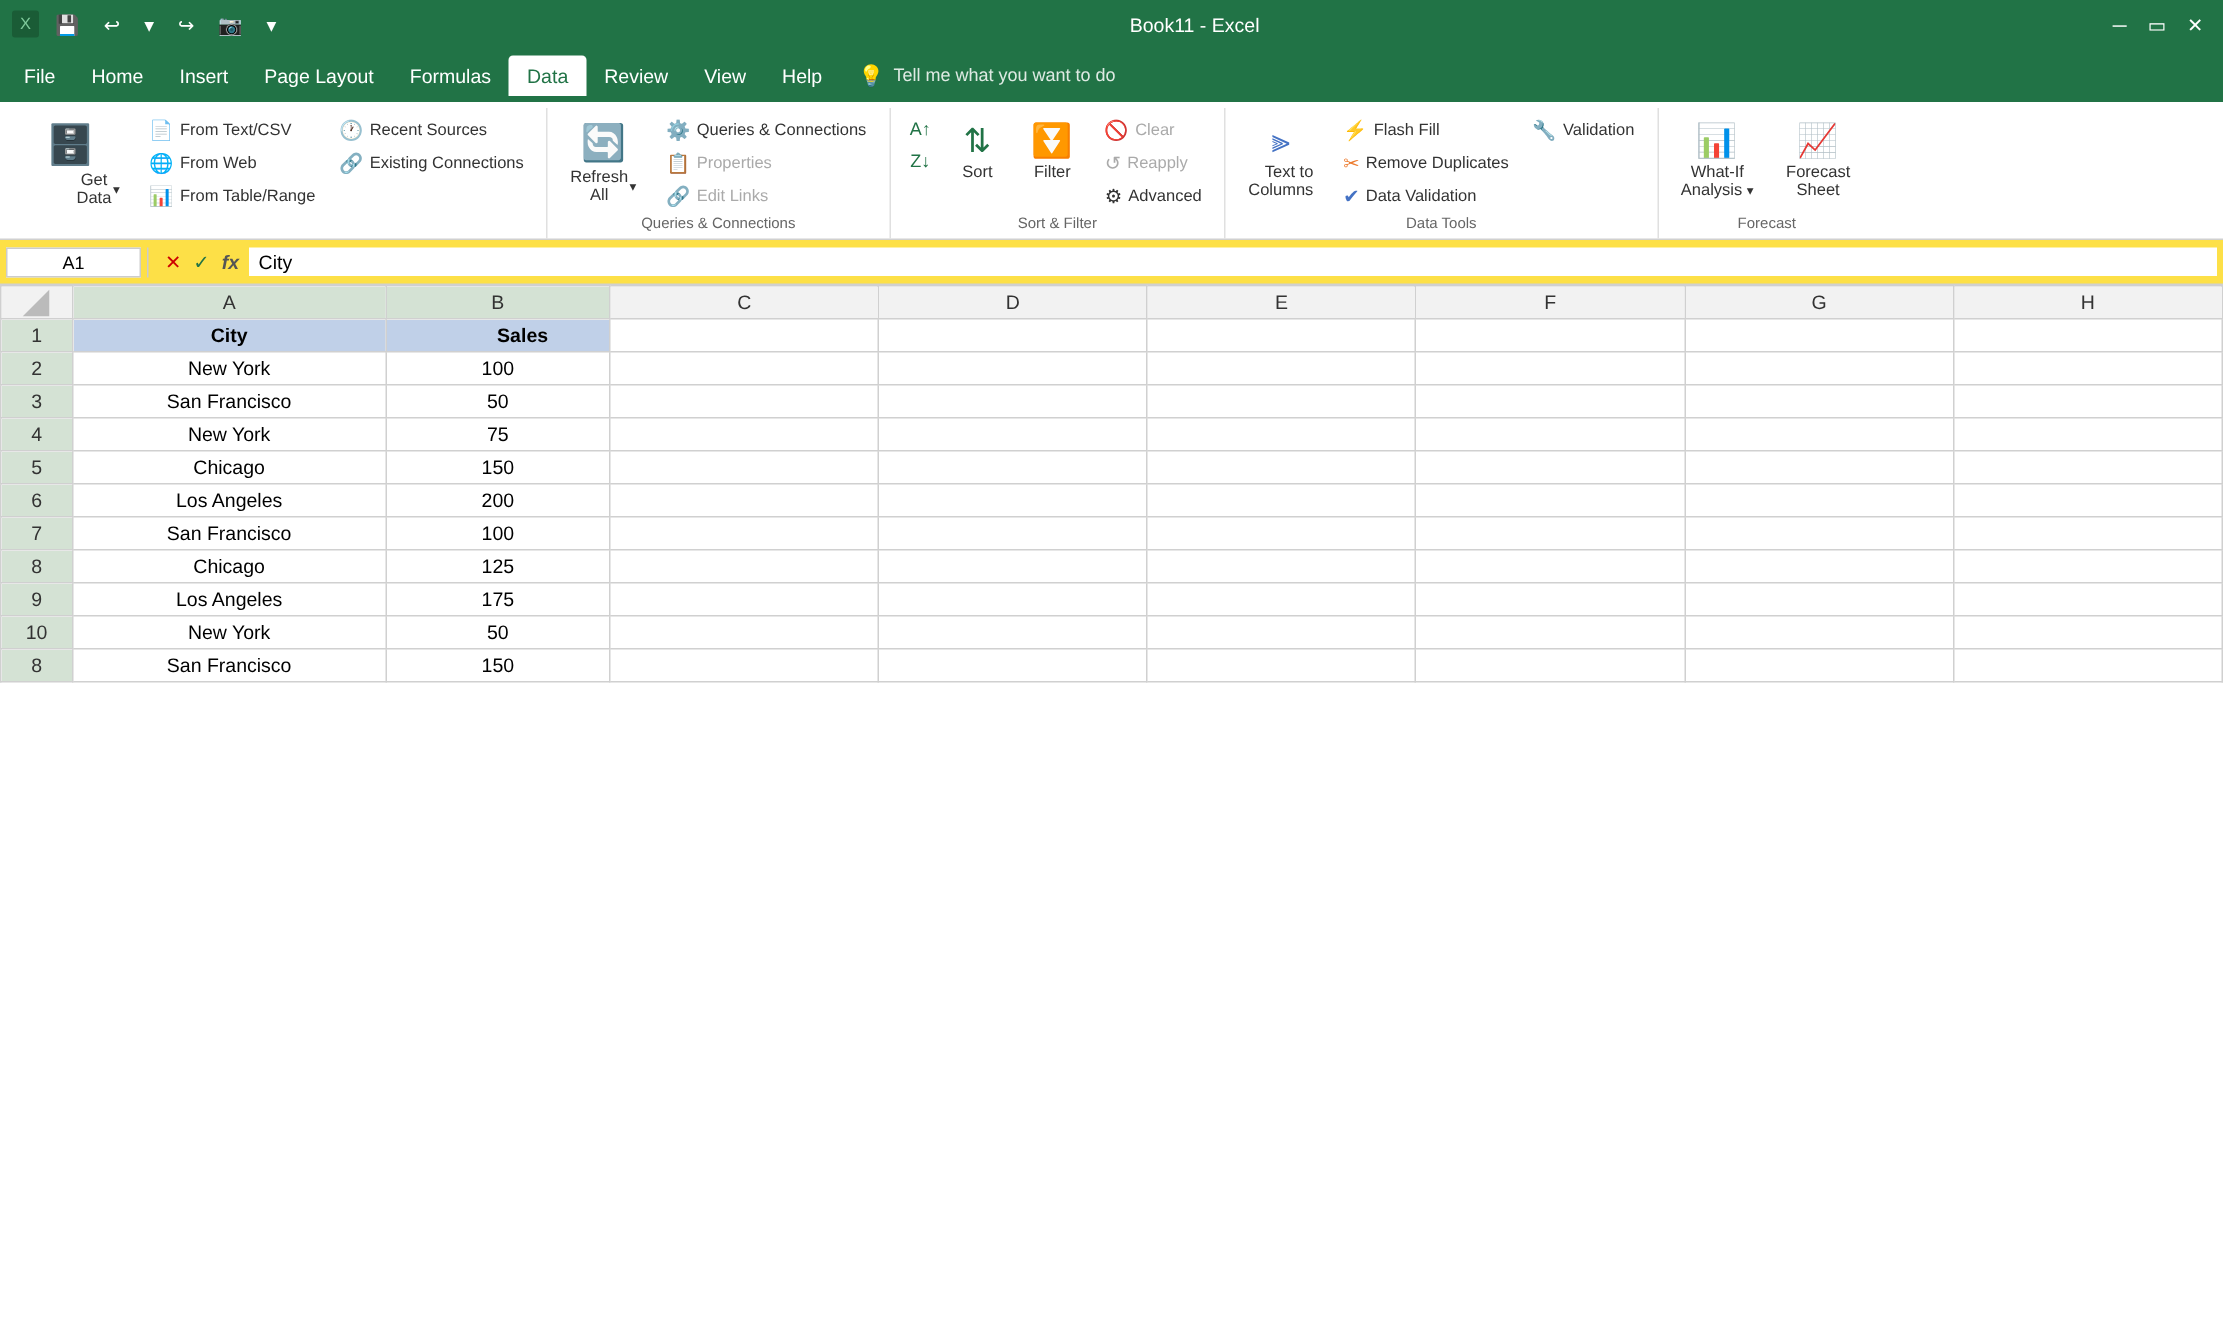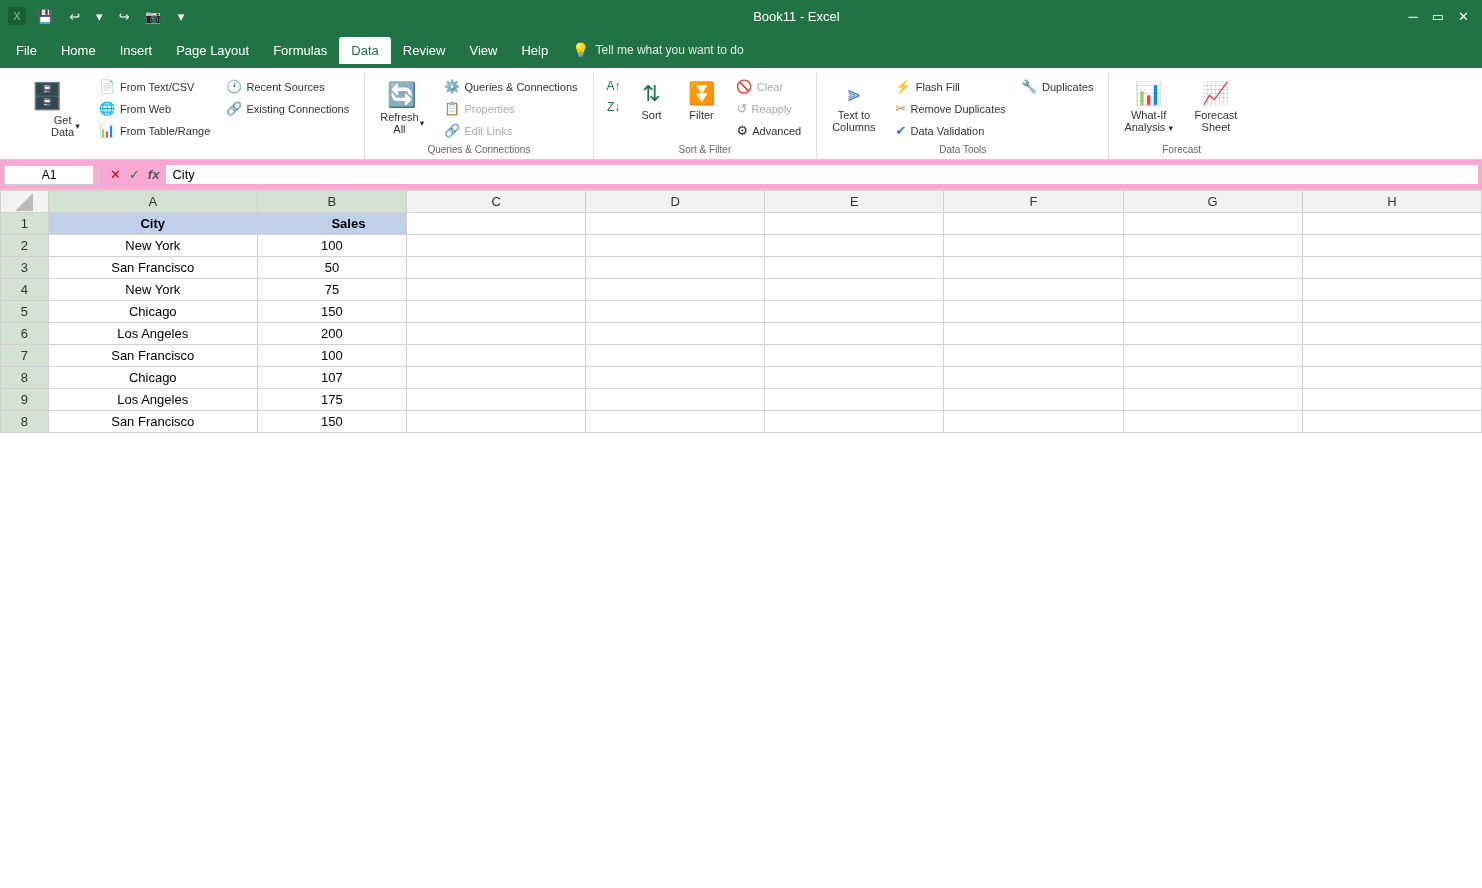--- a/index.html
+++ b/index.html
@@ -99,21 +99,21 @@
     }
     .ribbon-btn-small.disabled { color: #aaa; }
     .ribbon-col { display: flex; flex-direction: column; gap: 1px; justify-content: center; }
     .ribbon-sort-col { display: flex; flex-direction: column; align-items: center; gap: 1px; }
 
     
     .formula-bar {
       display: flex;
       align-items: center;
       height: 30px;
-      background: #f9a8d4;
+      background: #fde047;
       border-bottom: 1px solid #d0d0d0;
       padding: 0 4px;
     }
     .name-box {
       width: 90px;
       border: 1px solid #ccc;
       padding: 2px 6px;
       font-size: 12px;
       text-align: center;
     }
@@ -343,21 +343,21 @@
     </div>
     <div class="ribbon-group-label">Sort &amp; Filter</div>
   </div>
 
   <div class="ribbon-group">
     <div class="ribbon-group-content">
 
       <div style="display:flex; flex-direction:column; align-items:center; margin-right:4px;">
         <button class="ribbon-btn" style="min-width:54px; height:66px;">
           <span style="font-size:22px; color:#4472c4;">⫸</span>
-          <span style="font-size:11px;">Text to<br>Columns</span>
+          <span style="font-size:11px;text-align:right;">Text to<br>Columns</span>
         </button>
       </div>
 
       <div class="ribbon-col">
         <button class="ribbon-btn-small">
           <span style="font-size:13px; color:#70ad47;">⚡</span>
           <span>Flash Fill</span>
         </button>
         <button class="ribbon-btn-small">
           <span style="font-size:13px; color:#ed7d31;">✂</span>
@@ -367,21 +367,21 @@
         <button class="ribbon-btn-small">
           <span style="font-size:13px; color:#4472c4;">✔</span>
           <span>Data
 Validation</span>
         </button>
       </div>
 
       <div class="ribbon-col">
         <button class="ribbon-btn-small">
           <span style="font-size:13px;">🔧</span>
-          <span>Duplicates</span>
+          <span>Validation</span>
         </button>
       </div>
     </div>
     <div class="ribbon-group-label">Data Tools</div>
   </div>
 
   <div class="ribbon-group">
     <div class="ribbon-group-content">
 
       <div style="display:flex; flex-direction:column; align-items:center; margin-right:4px;">
@@ -508,40 +508,51 @@
             <td></td>
             <td></td>
             <td></td>
             <td></td>
             <td></td>
             <td></td>
           </tr>
           <tr class="data-row">
             <th class="row-header row-num-selected">8</th>
             <td>Chicago</td>
-            <td>107</td>
+            <td>125</td>
             <td></td>
             <td></td>
             <td></td>
             <td></td>
             <td></td>
             <td></td>
           </tr>
           <tr class="data-row">
             <th class="row-header row-num-selected">9</th>
             <td>Los Angeles</td>
             <td>175</td>
             <td></td>
             <td></td>
             <td></td>
             <td></td>
             <td></td>
             <td></td>
           </tr>
           <tr class="data-row">
+            <th class="row-header row-num-selected">10</th>
+            <td>New York</td>
+            <td>50</td>
+            <td></td>
+            <td></td>
+            <td></td>
+            <td></td>
+            <td></td>
+            <td></td>
+          </tr>
+          <tr class="data-row">
             <th class="row-header row-num-selected">8</th>
             <td>San Francisco</td>
             <td>150</td>
             <td></td>
             <td></td>
             <td></td>
             <td></td>
             <td></td>
             <td></td>
           </tr>

